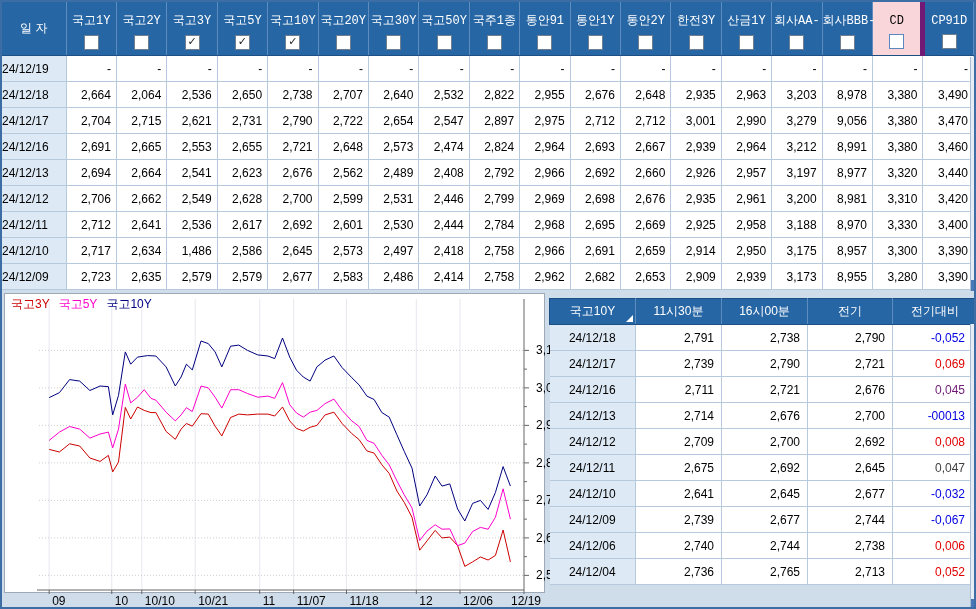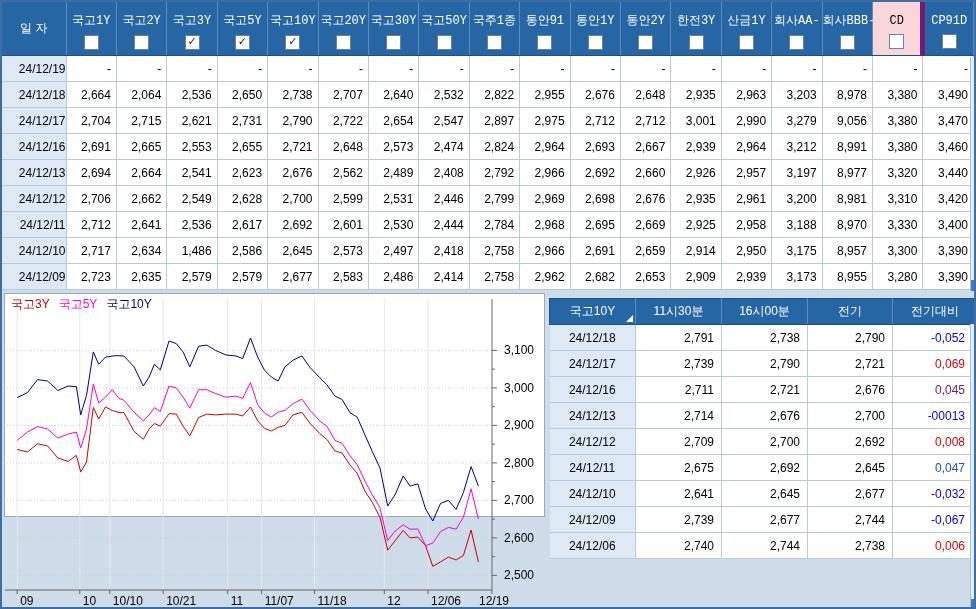--- a/index.html
+++ b/index.html
@@ -11,28 +11,28 @@
   #rate-table-wrap table{border-collapse:collapse;table-layout:fixed;width:972px;}
   #rate-table-wrap th{background:#2766a5;color:#fff;font-weight:normal;height:53px;padding:0;
      border-right:1px solid #5f8cbe;border-bottom:1px solid #1d4e84;vertical-align:middle;}
   #rate-table-wrap th.cd{background:#f9d6d9;color:#000;border-right:5px solid #701a75;}
   #rate-table-wrap th .hlabel{display:block;margin-top:5px;text-align:center;white-space:nowrap;font-family:Liberation Mono, monospace;}
   .cb{display:block;width:13px;height:13px;margin:6px auto 0 auto;background:#fff;border:1px solid #6f7f8f;
       line-height:12px;text-align:center;font-size:11px;color:#222;font-family:"DejaVu Sans",sans-serif;}
   .cb.cd{border:1px solid #5a87c0;}
   #rate-table-wrap td{height:25px;border-right:1px solid #b7c9dc;border-bottom:1px solid #b7c9dc;
       padding:0 5px 0 0;text-align:right;background:#fff;white-space:nowrap;overflow:hidden;}
-  #rate-table-wrap td.date{background:#dde9f4;text-align:right;padding:0;}
+  #rate-table-wrap td.date{background:#dde9f4;text-align:left;padding:0;}
 
   
   .vstrip{position:absolute;width:7px;background:#e6edf5;border-left:1px solid #aabdd2;box-sizing:border-box;}
   .vthumb{position:absolute;left:0;bottom:0;width:7px;height:11px;background:#4b79b8;}
 
   
-  #chart-panel{position:absolute;left:2px;top:291px;width:541px;height:224px;background:#fff;border:1px solid #9fa8b5;box-sizing:border-box;}
+  #chart-panel{position:absolute;left:2px;top:291px;width:541px;height:300px;background:#fff;border:1px solid #9fa8b5;box-sizing:border-box;padding-left:32px;}
   #legend{position:absolute;left:6px;top:2px;white-space:nowrap;font-size:12px;}
   #legend span{margin-right:9px;}
 
   
   #detail-wrap{position:absolute;left:547px;top:296px;width:428px;}
   #detail-wrap table{border-collapse:collapse;table-layout:fixed;width:428px;}
   #detail-wrap th{position:relative;background:#2766a5;color:#fff;font-weight:normal;height:25px;padding:0;
      border:1px solid #1d4e84;border-right:1px solid #5f8cbe;text-align:center;white-space:nowrap;}
   #detail-wrap td{height:25px;border-right:1px solid #b7c9dc;border-bottom:1px solid #b7c9dc;
      padding:0 7px 0 0;text-align:right;background:#fff;white-space:nowrap;}
@@ -464,21 +464,21 @@
             <td>2,709</td>
             <td>2,700</td>
             <td>2,692</td>
             <td class="chg" style="color:#e00000">0,008</td>
           </tr>
           <tr>
             <td class="date">24/12/11</td>
             <td>2,675</td>
             <td>2,692</td>
             <td>2,645</td>
-            <td class="chg" style="color:#1d4ed8">0,047</td>
+            <td class="chg" style="color:#404040">0,047</td>
           </tr>
           <tr>
             <td class="date">24/12/10</td>
             <td>2,641</td>
             <td>2,645</td>
             <td>2,677</td>
             <td class="chg" style="color:#0000e0">-0,032</td>
           </tr>
           <tr>
             <td class="date">24/12/09</td>
@@ -486,20 +486,27 @@
             <td>2,677</td>
             <td>2,744</td>
             <td class="chg" style="color:#0000e0">-0,067</td>
           </tr>
           <tr>
             <td class="date">24/12/06</td>
             <td>2,740</td>
             <td>2,744</td>
             <td>2,738</td>
             <td class="chg" style="color:#e00000">0,006</td>
+          </tr>
+          <tr>
+            <td class="date">24/12/04</td>
+            <td>2,736</td>
+            <td>2,765</td>
+            <td>2,713</td>
+            <td class="chg" style="color:#e00000">0,052</td>
           </tr>
         </tbody>
     </table>
   </div>
   <div class="vstrip" style="left:968px;top:322px;height:286px;">
     <div class="vthumb"></div>
   </div>
 
 </div>
 

